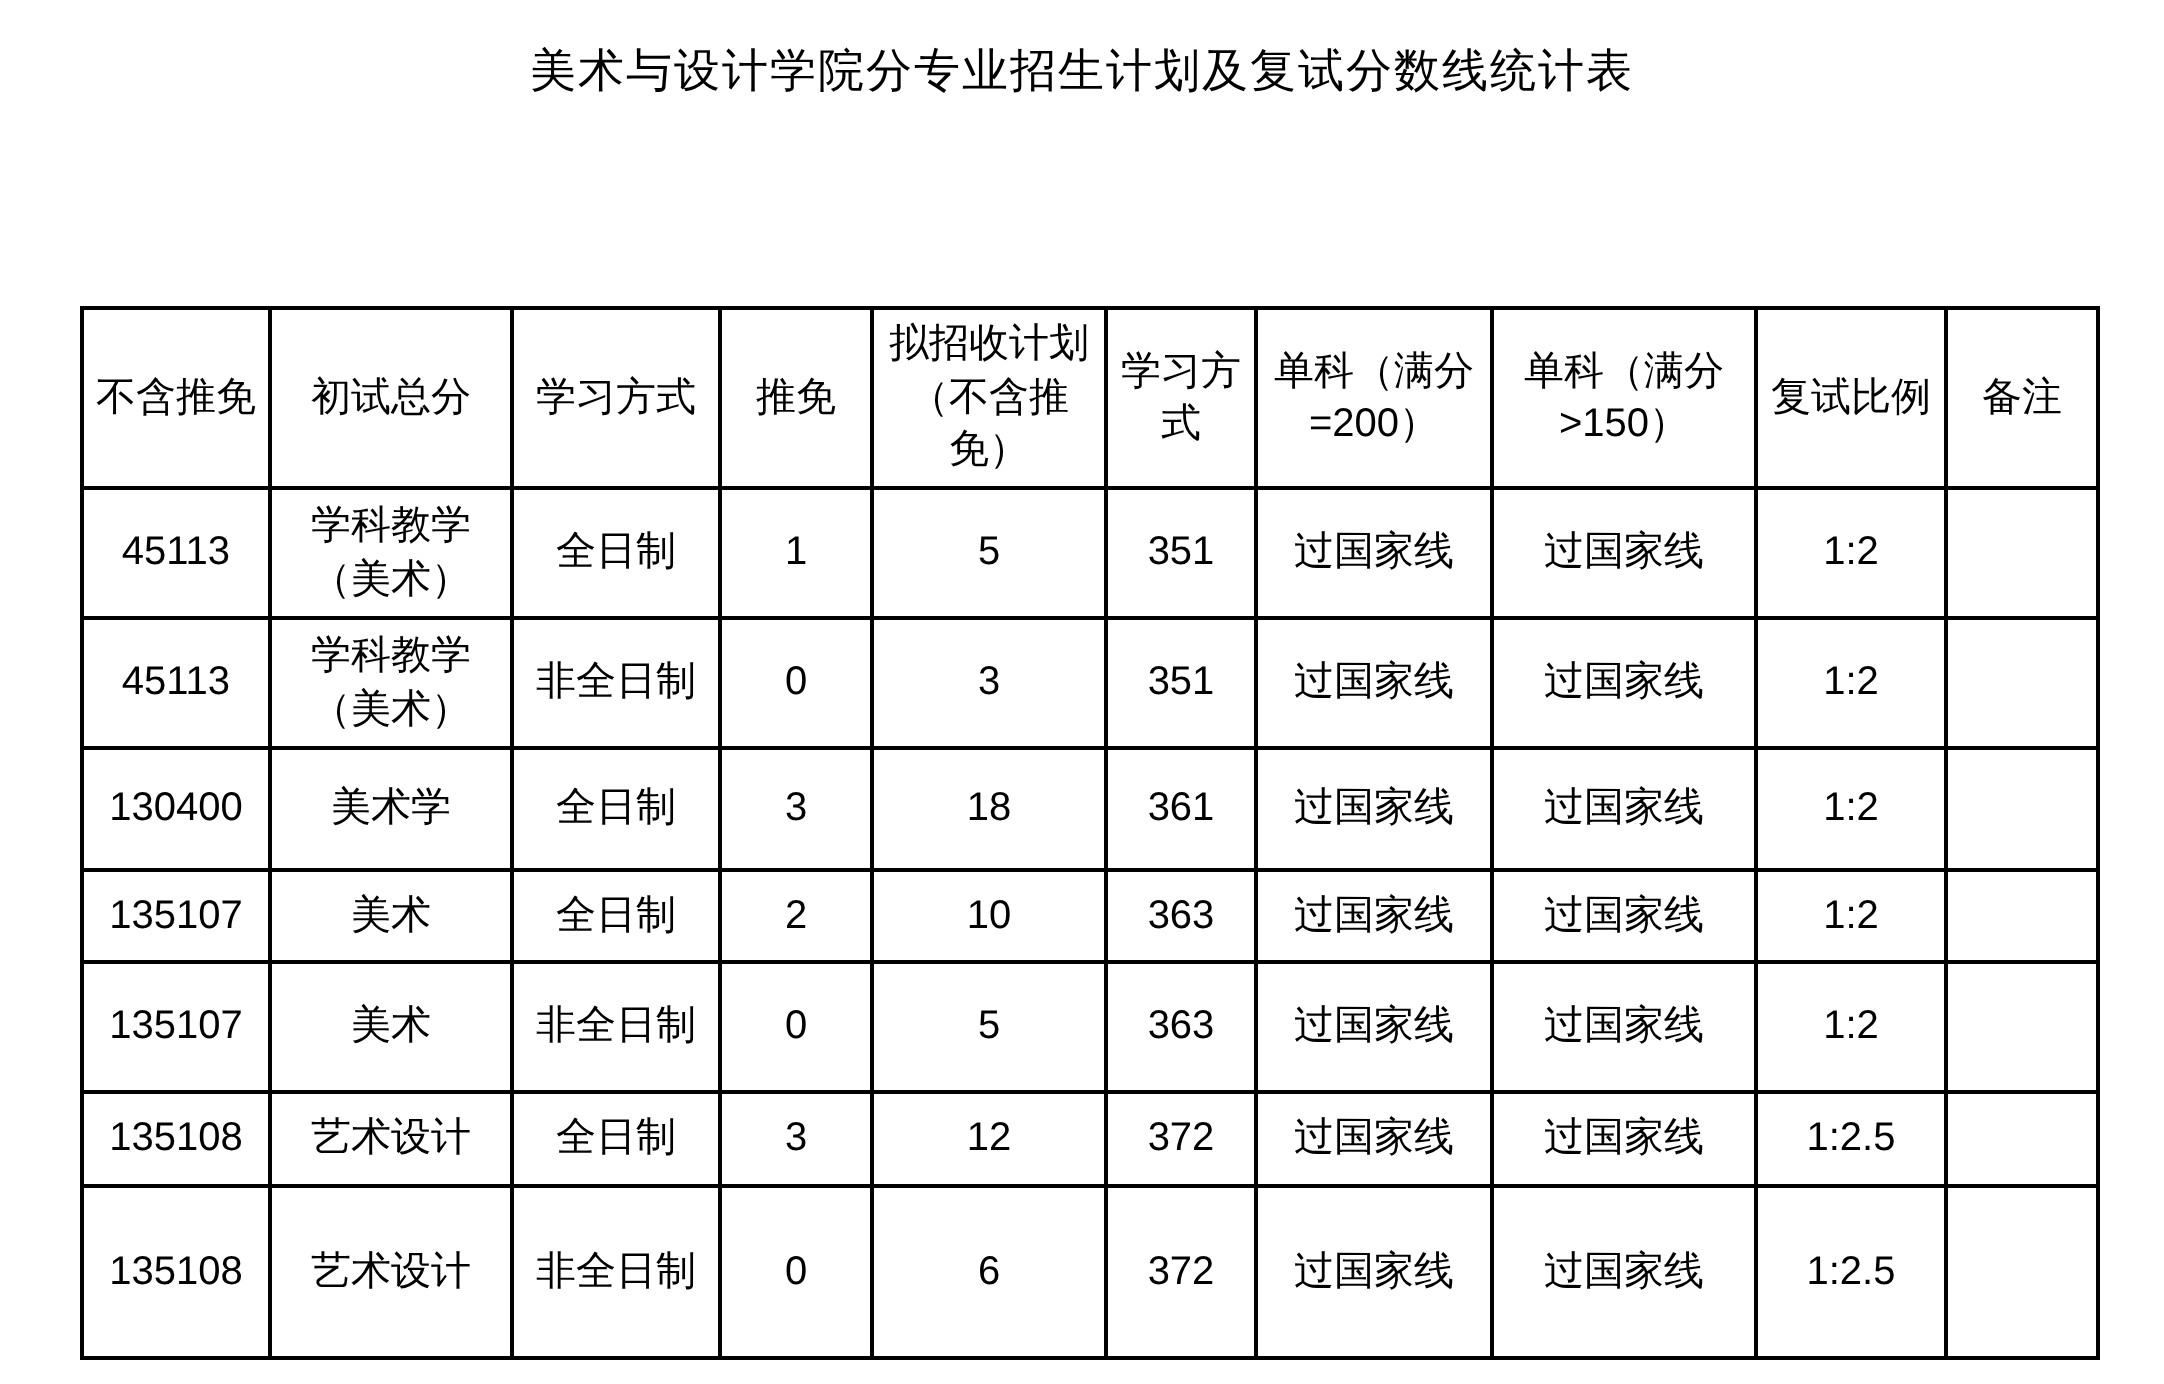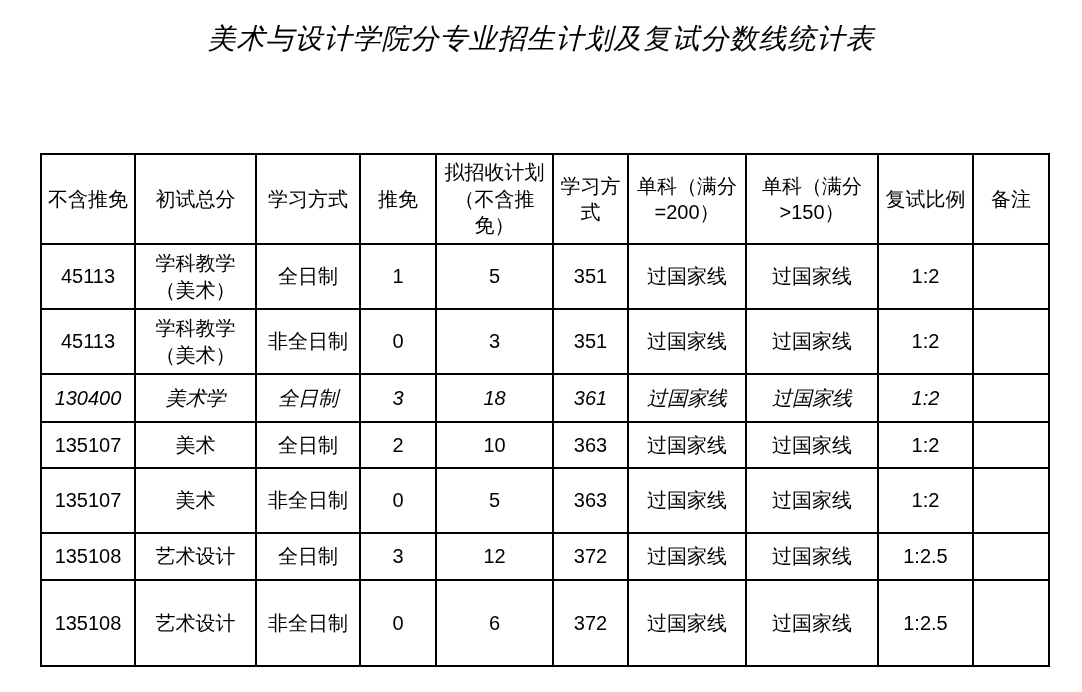--- a/index.html
+++ b/index.html
@@ -17,26 +17,25 @@
     background: #ffffff;
     color: #000000;
   }
   .doc-title {
     position: absolute;
     top: 20px;
     left: 0;
     width: 100%;
     text-align: center;
     font-family: "Liberation Serif", "DejaVu Serif", serif;
-    font-size: 28px;
+    font-size: 23px;
     font-weight: 400;
     letter-spacing: 1px;
     color: #000000;
     margin: 0;
-    font-style: italic;
   }
   table.stats-table {
     position: absolute;
     top: 153px;
     left: 40px;
     width: 1008px;
     border-collapse: collapse;
     table-layout: fixed;
     font-family: "Liberation Sans", "DejaVu Sans", sans-serif;
     font-size: 20px;
@@ -60,21 +59,21 @@
   col.c3  { width: 76px;  }
   col.c4  { width: 117px; }
   col.c5  { width: 75px;  }
   col.c6  { width: 118px; }
   col.c7  { width: 132px; }
   col.c8  { width: 95px;  }
   col.c9  { width: 76px;  }
   tr.hrow { height: 90px; }
   tr.r0 { height: 65px; }
   tr.r1 { height: 65px; }
-  tr.r2 { height: 48px; font-style: italic; }
+  tr.r2 { height: 61px; }
   tr.r3 { height: 46px; }
   tr.r4 { height: 65px; }
   tr.r5 { height: 47px; }
   tr.r6 { height: 86px; }
 </style>
 </head>
 <body>
 
 <div class="page">
 

